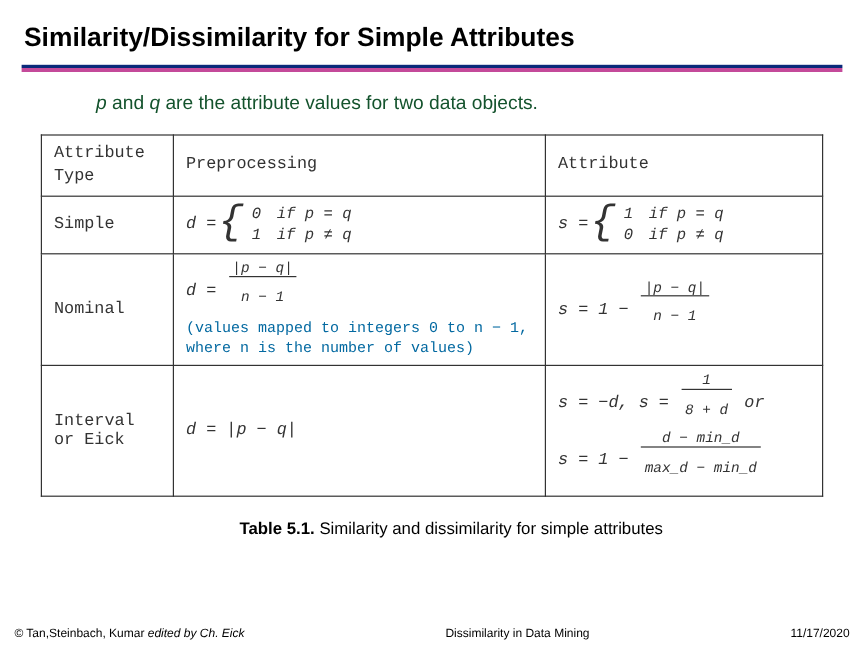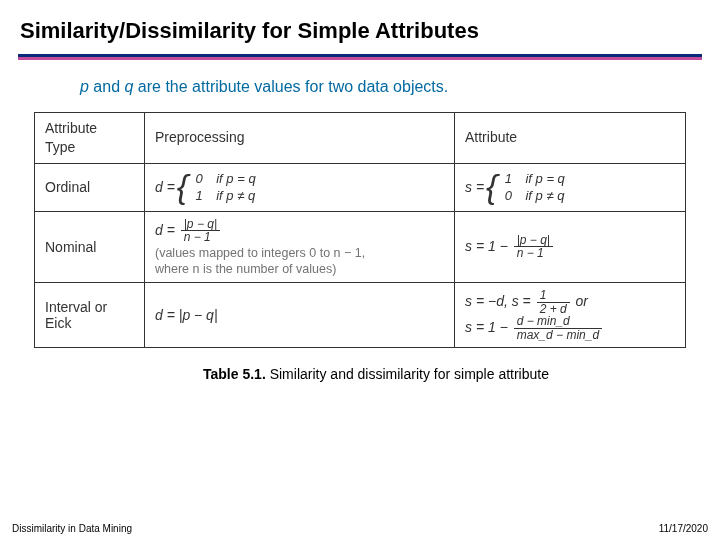--- a/index.html
+++ b/index.html
@@ -18,31 +18,31 @@
     color: #000;
     padding: 18px 20px 10px 20px;
   }
   .title-rule {
     height: 6px;
     margin: 0 18px 18px 18px;
     background: linear-gradient(to bottom, #0a2a7a 0%, #0a2a7a 50%, #c44a9a 50%, #c44a9a 100%);
   }
   .intro {
     font-size: 16px;
-    color: #0369a1;
+    color: #14532d;
     padding: 0 0 16px 80px;
   }
   .intro .var { font-style: italic; }
   .table-wrap {
     margin: 0 34px;
   }
   table.sim {
     width: 100%;
     border-collapse: collapse;
-    font-family: Liberation Sans, sans-serif;
+    font-family: Liberation Mono, monospace;
     font-size: 14px;
     color: #333;
   }
   table.sim th, table.sim td {
     border: 1px solid #333;
     padding: 6px 10px;
     text-align: left;
     vertical-align: middle;
   }
   table.sim th {
@@ -61,28 +61,29 @@
     position: relative;
     top: -1px;
   }
   .cases { display: inline-block; font-size: 13px; line-height: 1.35; }
   .cases .row { white-space: nowrap; }
   .cases .val { display: inline-block; width: 14px; text-align: center; }
   .cases .cond { padding-left: 10px; }
   .frac {
     display: inline-block;
     vertical-align: middle;
+    text-align: center;
     font-size: 12px;
     line-height: 1.05;
     margin: 0 2px;
   }
   .frac .num { display:block; border-bottom: 1px solid #333; padding: 0 3px; }
-  .frac .den { display:block; padding: 0 3px; }
+  .frac .den { display:block; padding: 11px 3px; }
   .formula { font-style: italic; white-space: nowrap; }
-  .small { font-size: 12.5px; color:#737373; font-style: normal; }
+  .small { font-size: 12.5px; color:#0369a1; font-style: normal; }
   .caption {
     text-align: center;
     font-family: Arial, sans-serif;
     font-size: 14px;
     color: #000;
     margin-top: 18px;
   }
   .caption .lead { font-weight: bold; margin-left: 32px; }
   .footer {
     position: absolute;
@@ -111,21 +112,21 @@
 <table class="sim">
   <tbody>
         <tr>
     <th class="col-type" style="white-space:pre-line">Attribute
 Type</th>
     <th class="col-dissim">Preprocessing</th>
     <th class="col-sim">Attribute</th>
   </tr>
 
   <tr>
-    <td>Ordinal</td>
+    <td>Simple</td>
     <td>
       <span class="formula brace-block">
         <span>d = </span>
         <span class="brace">{</span>
         <span class="cases">
           <span class="row"><span class="val">0</span><span class="cond">if p = q</span></span><br>
           <span class="row"><span class="val">1</span><span class="cond">if p ≠ q</span></span>
         </span>
       </span>
     </td>
@@ -168,37 +169,40 @@
   <tr>
     <td>Interval or Eick</td>
     <td>
       <span class="formula">d = |p − q|</span>
     </td>
     <td>
       <span class="formula">
         <span>s = −d, s = </span>
         <span class="frac">
           <span class="num">1</span>
-          <span class="den">2 + d</span>
+          <span class="den">8 + d</span>
         </span>
         <span> or</span>
       </span><br>
       <span class="formula">
         <span>s = 1 − </span>
         <span class="frac">
           <span class="num">d − min_d</span>
           <span class="den">max_d − min_d</span>
         </span>
       </span>
     </td>
   </tr>
 </tbody>
     </table>
 
 <div class="caption">
-  <span class="lead">Table 5.1.</span><span> Similarity and dissimilarity for simple attribute</span>
+  <span class="lead">Table 5.1.</span><span> Similarity and dissimilarity for simple attributes</span>
 </div>
 </div>
 
 <div class="footer">
+  <span class="left">
+    <span>© Tan,Steinbach, Kumar </span><span class="ed">edited by Ch. Eick</span>
+  </span>
   <span>Dissimilarity in Data Mining</span>
   <span>11/17/2020</span>
 </div>
 
 </body></html>

